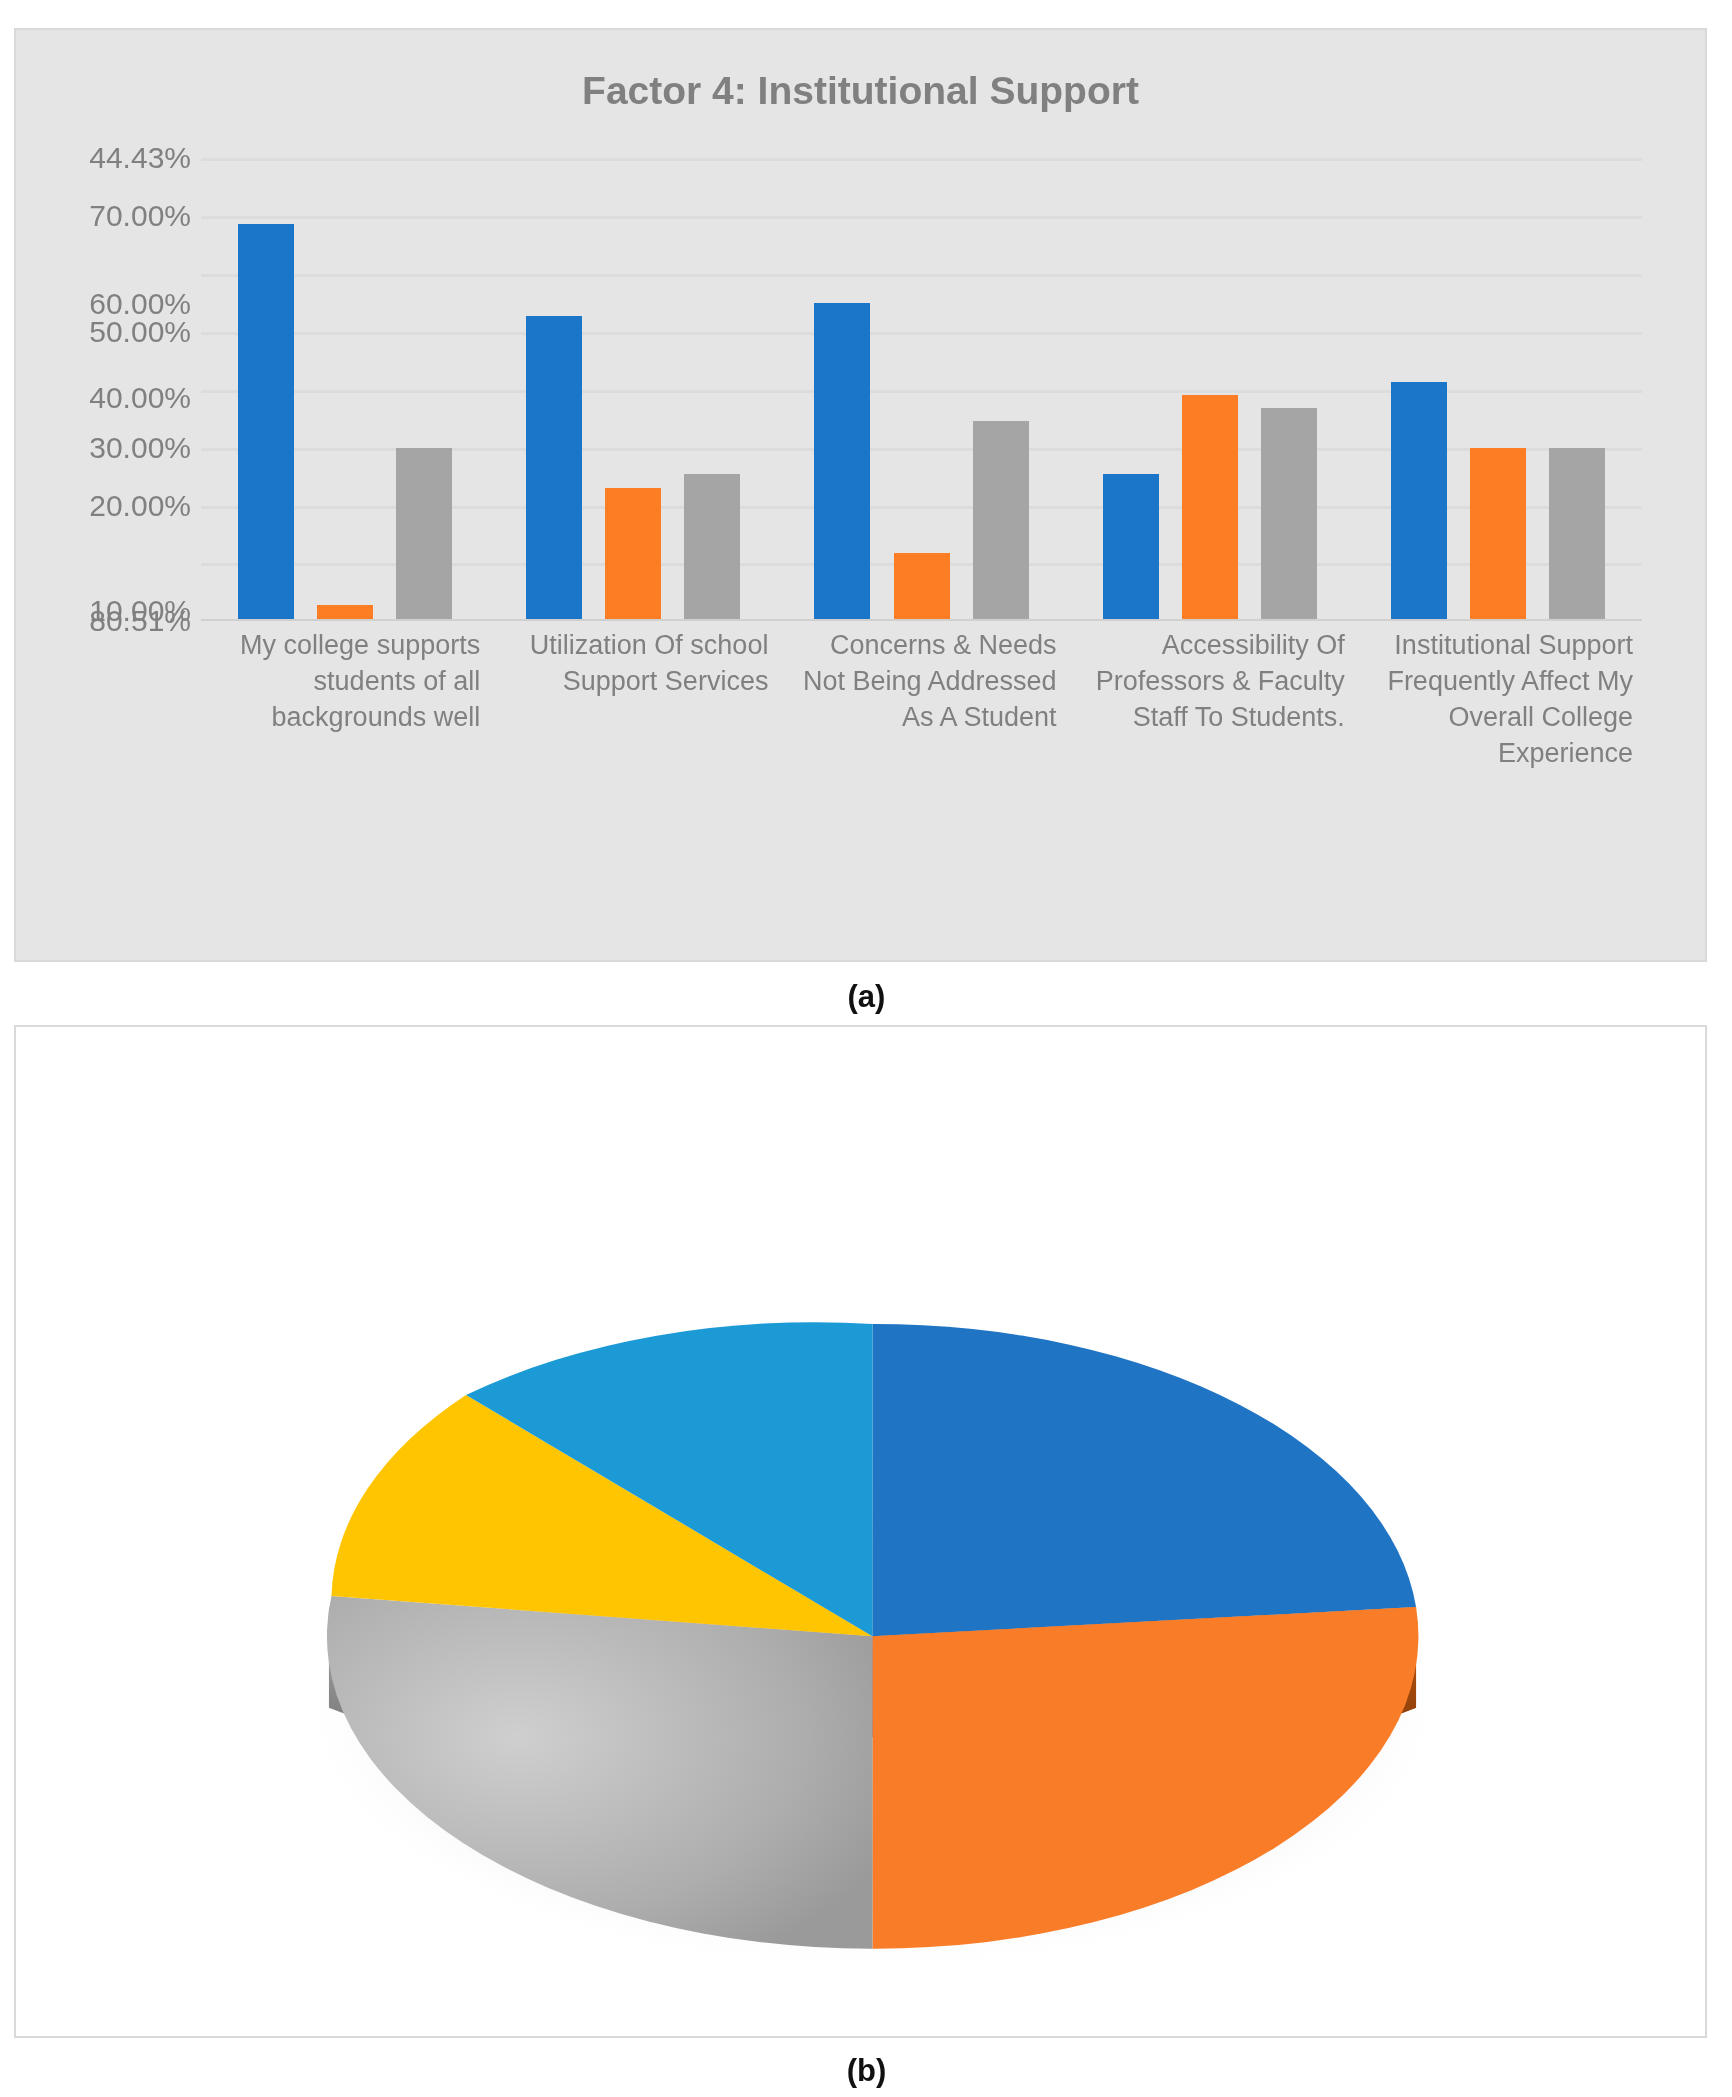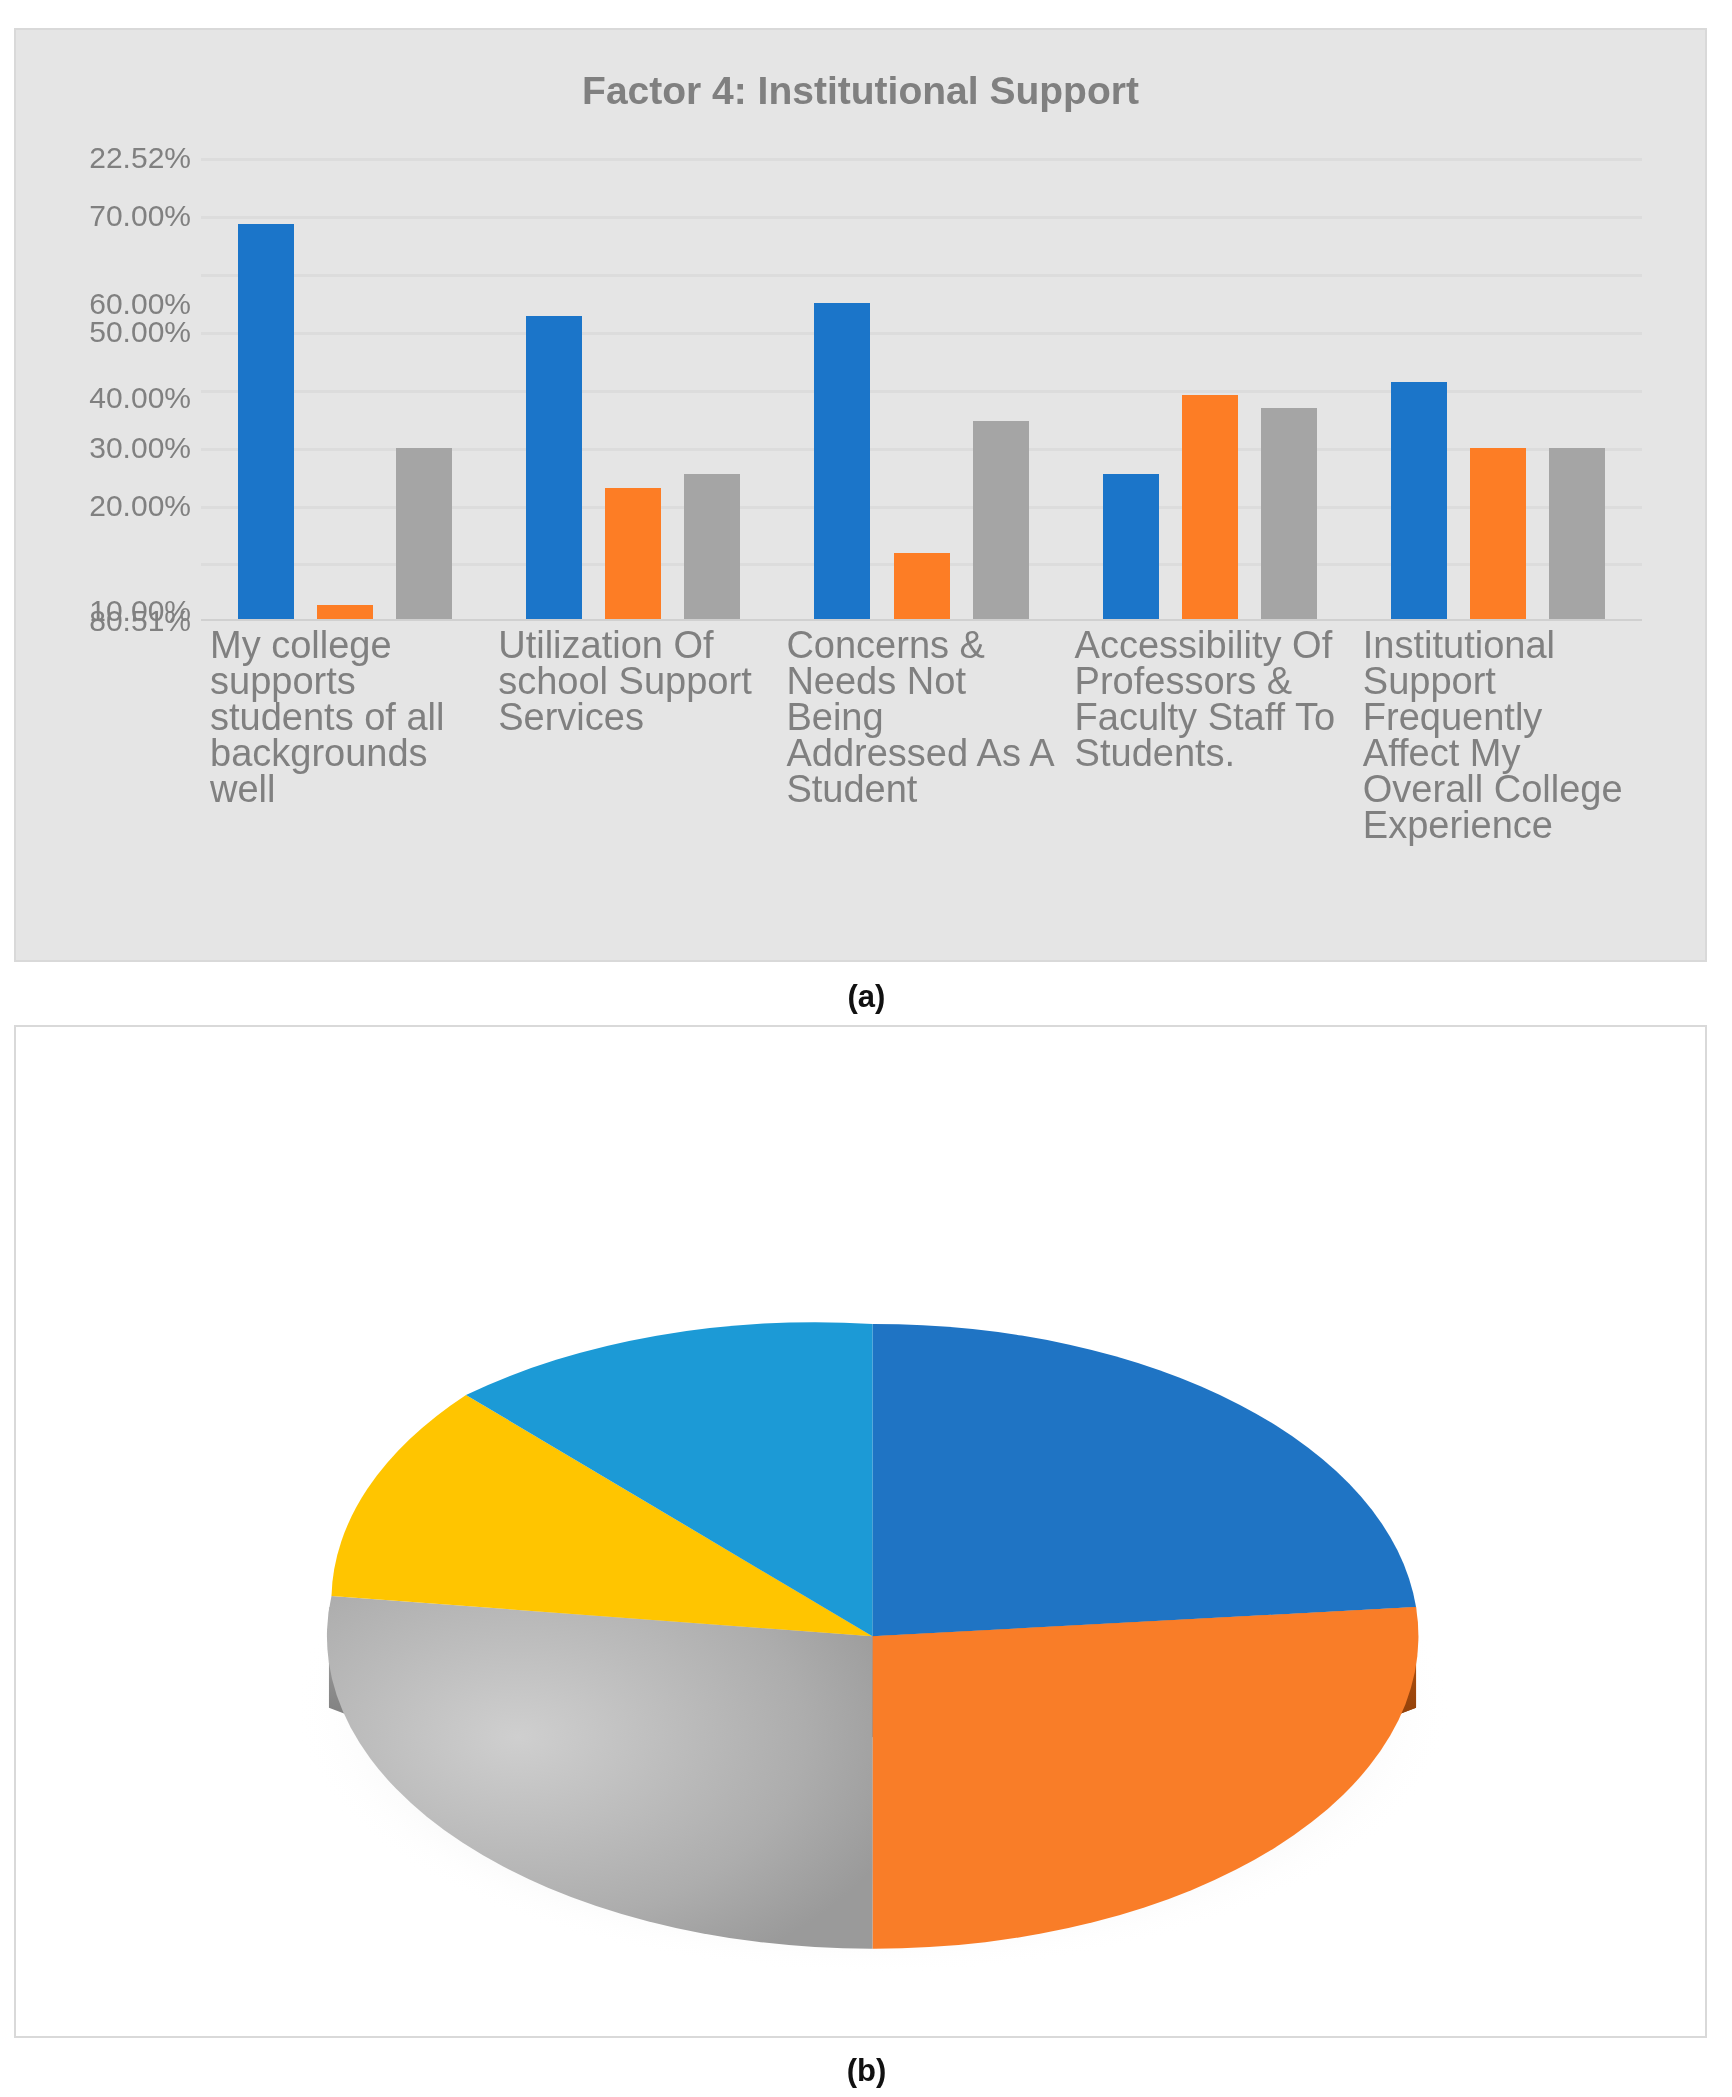--- a/index.html
+++ b/index.html
@@ -20,21 +20,21 @@
   .axis-base{position:absolute;left:0;right:0;bottom:0;height:2.5px;background:#d0d0d0;}
 
   .groups{position:absolute;left:0;right:0;bottom:2.5px;top:0;display:flex;}
   .group{flex:1 1 0;position:relative;display:flex;align-items:flex-end;justify-content:center;gap:0px;}
   .bar{width:56px;margin:0 11.6px;align-self:flex-end;}
   .bar.sa{background:#1b75c9;}
   .bar.sd{background:#fd7d25;}
   .bar.n{background:#a5a5a5;}
 
   .xlabels{position:absolute;left:185px;right:63px;top:597px;height:232px;display:flex;}
-  .xlab{flex:1 1 0;text-align:left;font-size:38px;line-height:36px;color:#808080;padding:0 9px;box-sizing:border-box;}
+  .xlab{flex:1 1 0;text-align:right;font-size:27px;line-height:36px;color:#808080;padding:0 9px;box-sizing:border-box;}
 
   .legend{position:absolute;left:0;top:856px;width:100%;display:flex;justify-content:center;align-items:center;gap:35px;}
   .leg-item{display:flex;align-items:center;gap:9px;}
   .leg-sw{width:22px;height:22px;display:inline-block;}
   .leg-sw.sa{background:#1b75c9;}
   .leg-sw.sd{background:#fd7d25;}
   .leg-sw.n{background:#a5a5a5;}
   .leg-txt{font-size:31px;color:#808080;}
 
   .caption{position:absolute;width:100%;text-align:center;font-size:31px;font-weight:bold;color:#111;}
@@ -52,21 +52,21 @@
 <body>
 
 <div class="page">
 
   <div class="panel-a">
 
     <div class="bar-title">Factor 4: Institutional Support</div>
 
     <div class="plot-wrap">
       <div class="ylabels" id="ylabels">
-          <span style="top: 0px;">22.52%</span>
+          <span style="top: 0px;">44.43%</span>
           <span style="top: 58px;">70.00%</span>
           <span style="top: 124px; margin-top: 22px;">60.00%</span>
           <span style="top: 174px;">50.00%</span>
           <span style="top: 240px;">40.00%</span>
           <span style="top: 290px;">30.00%</span>
           <span style="top: 348px;">20.00%</span>
           <span style="top: 405px; margin-top: 48px;">10.00%</span>
           <span style="top: 463px;">80.51%</span>
         </div>
       <div class="plot" id="plot">

